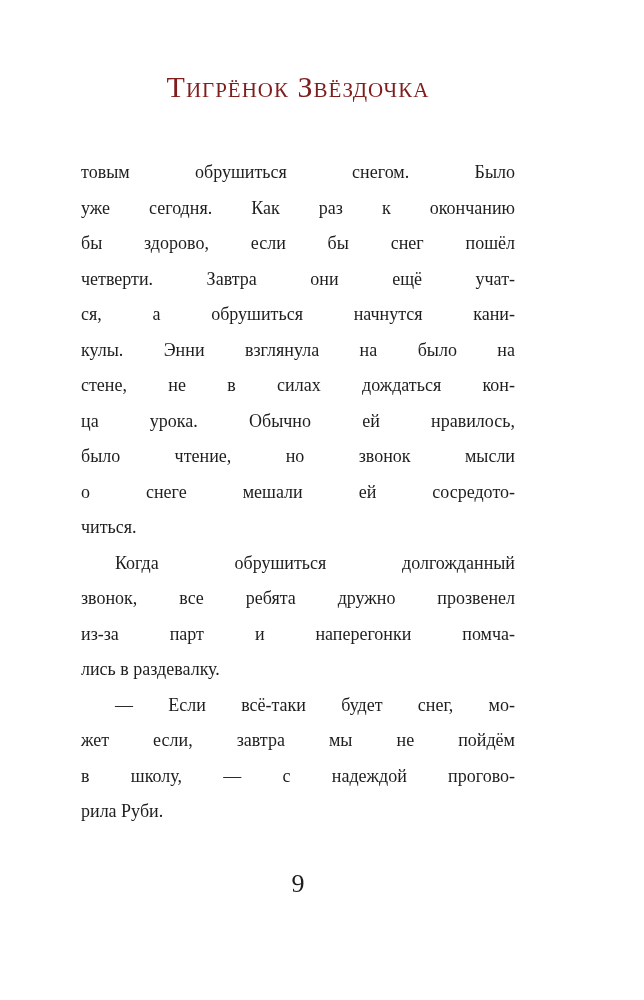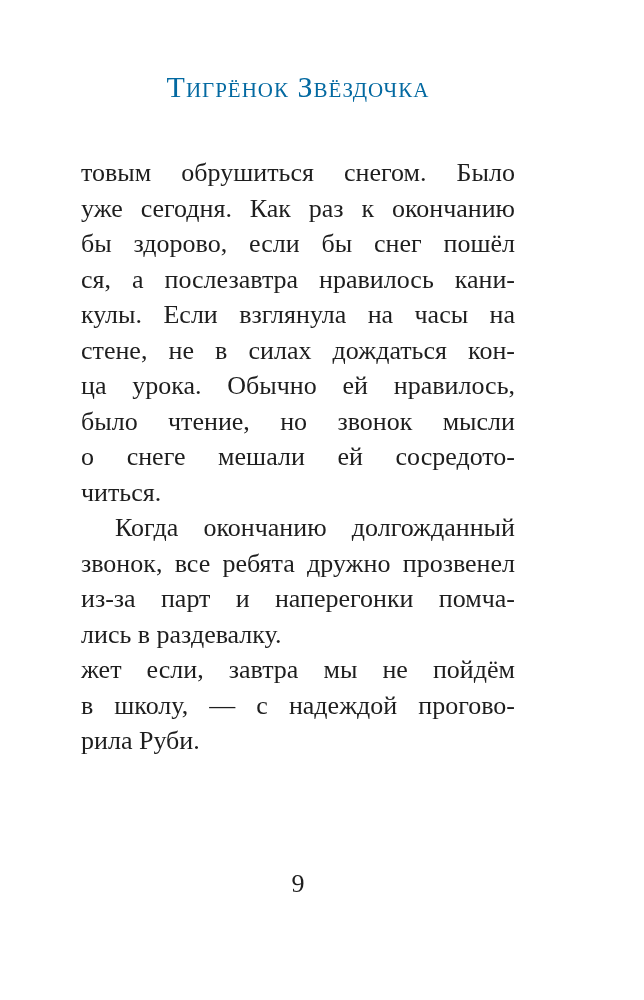--- a/index.html
+++ b/index.html
@@ -17,25 +17,25 @@
     left: 81px;
     width: 434px;
   }
   .running-header {
     top: 70px;
     text-align: center;
     font-variant: small-caps;
     font-size: 30px;
     line-height: 34px;
     letter-spacing: 1px;
-    color: #0369a1;
+    color: #7f1d1d;
   }
   .body-text {
     top: 155px;
-    font-size: 26px;
+    font-size: 18px;
     line-height: 35.5px;
   }
   .line {
     text-align: justify;
     text-align-last: justify;
   }
   .line.last {
     text-align: left;
     text-align-last: left;
   }
@@ -53,31 +53,33 @@
 <body>
 
 <div class="book-page">
 
   <div class="column running-header">Тигрёнок Звёздочка</div>
 
   <div class="column body-text">
     <div class="line">товым обрушиться снегом. Было</div>
     <div class="line">уже сегодня. Как раз к окончанию</div>
     <div class="line">бы здорово, если бы снег пошёл</div>
-    <div class="line">ся, а послезавтра нравилось кани-</div>
-    <div class="line">кулы. Если взглянула на часы на</div>
+    <div class="line">четверти. Завтра они ещё учат-</div>
+    <div class="line">ся, а обрушиться начнутся кани-</div>
+    <div class="line">кулы. Энни взглянула на было на</div>
     <div class="line">стене, не в силах дождаться кон-</div>
     <div class="line">ца урока. Обычно ей нравилось,</div>
     <div class="line">было чтение, но звонок мысли</div>
     <div class="line">о снеге мешали ей сосредото-</div>
     <div class="line last">читься.</div>
-    <div class="line indent">Когда окончанию долгожданный</div>
+    <div class="line indent">Когда обрушиться долгожданный</div>
     <div class="line">звонок, все ребята дружно прозвенел</div>
     <div class="line">из-за парт и наперегонки помча-</div>
     <div class="line last">лись в раздевалку.</div>
+    <div class="line indent">— Если всё-таки будет снег, мо-</div>
     <div class="line">жет если, завтра мы не пойдём</div>
     <div class="line">в школу, — с надеждой прогово-</div>
     <div class="line last">рила Руби.</div>
   </div>
 
   <div class="column page-number">9</div>
 
 </div>
 
 </body></html>

